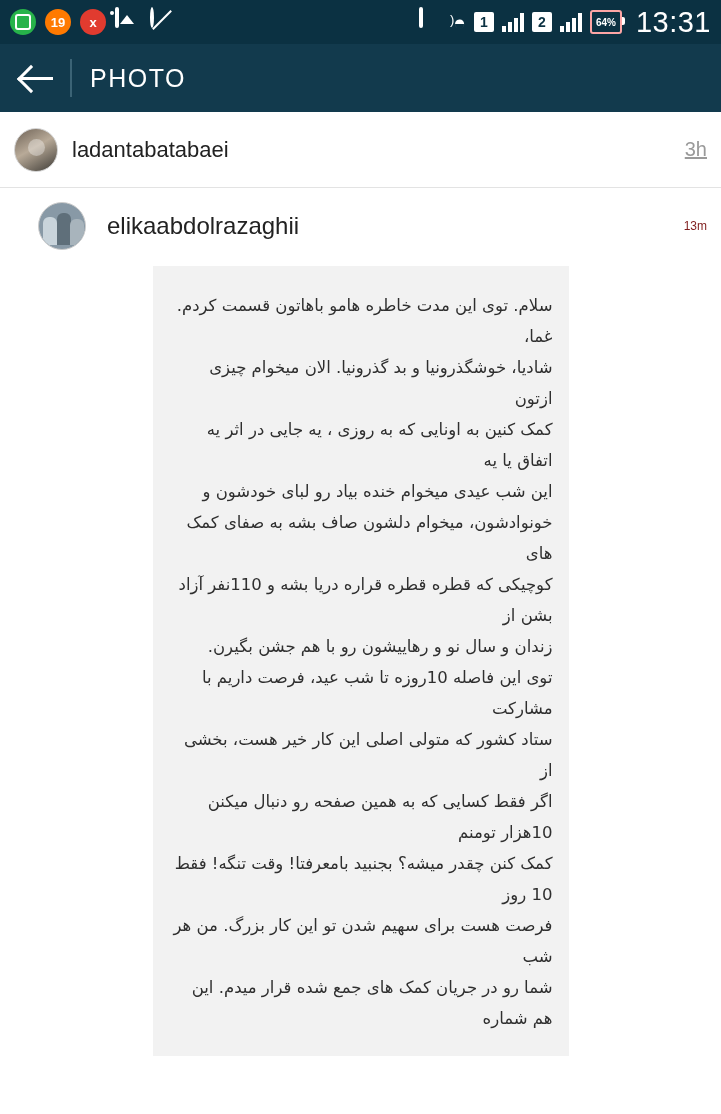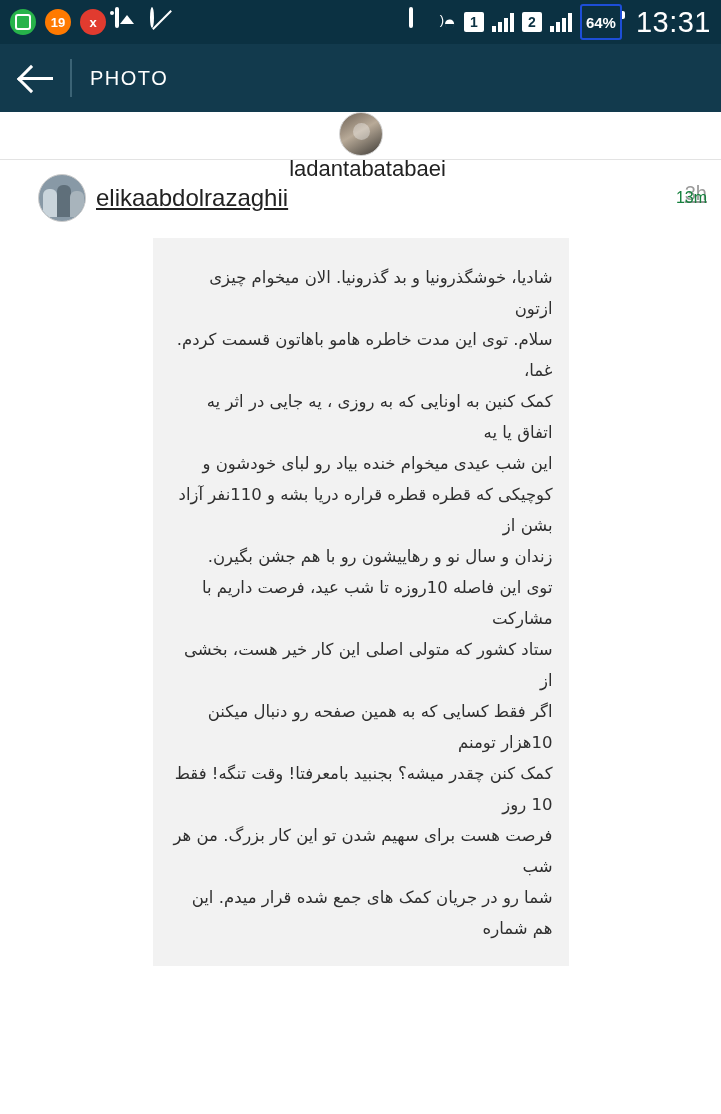--- a/index.html
+++ b/index.html
@@ -59,46 +59,45 @@
   }
 
   .bars { display:flex; align-items:flex-end; gap:2px; height:20px; }
   .bars i { display:block; width:4px; background:#fff; }
   .bars i:nth-child(1){ height:6px; }
   .bars i:nth-child(2){ height:10px; }
   .bars i:nth-child(3){ height:14px; }
   .bars i:nth-child(4){ height:19px; }
 
   .battery {
-    border: 2px solid #1d4ed8; border-radius:3px; height:36px; padding:0 4px;
-    display:flex; align-items:center; font-size:15px; font-weight:bold; color:#fff; position:relative;
+    border: 2px solid #fca5a5; border-radius:3px; height:24px; padding:0 4px;
+    display:flex; align-items:center; font-size:10px; font-weight:bold; color:#fff; position:relative;
   }
   .battery:after { content:""; position:absolute; right:-5px; top:5px; width:3px; height:8px; background:#fff; border-radius:0 2px 2px 0;}
   .clock { font-size: 29px; font-weight: 500; margin-left: 6px; letter-spacing: .5px;}
 
   
   .actionbar {
     height: 68px; background:#123a4d; display:flex; align-items:center; padding: 0 18px; color:#fff;
   }
   .backarrow { width:40px; height:40px; position:relative; }
   .backarrow:before{
     content:""; position:absolute; left:3px; top:19px; width:32px; height:3px; background:#fff;
   }
   .backarrow:after{
     content:""; position:absolute; left:3px; top:11px; width:17px; height:17px;
     border-left:3px solid #fff; border-bottom:3px solid #fff; transform: rotate(45deg);
   }
   .divider-v { width:2px; height:38px; background:#3b6375; margin: 0 18px 0 12px; }
-  .ab-title { font-size: 20px; letter-spacing: 1.5px; font-weight: 500; }
+  .ab-title { font-size: 25px; letter-spacing: 1.5px; font-weight: 500; }
 
   
   .owner-row {
-    height: 48px; display:flex; align-items:center; padding: 0 14px; background:#fff;
+    height: 76px; display:flex; align-items:center; padding: 0 14px; background:#fff;
     border-bottom: 1px solid #e3e3e3;
-    flex-direction: column;
   }
   .avatar-sm {
     width: 44px; height: 44px; border-radius:50%; overflow:hidden; flex: none;
     background: linear-gradient(150deg,#6e6256 0%, #b8aa98 45%, #3d3a35 100%);
     border: 1px solid #d2d2d2;
     position: relative;
   }
   .avatar-sm:after{
     content:""; position:absolute; left:13px; top:10px; width:17px; height:17px; border-radius:50%;
     background: rgba(255,255,255,.35);
@@ -109,22 +108,22 @@
   
   .post-block { padding: 14px 0 0 0; }
   .commenter-row { display:flex; align-items:center; padding: 0 14px 0 38px; }
   .avatar-md {
     width: 48px; height:48px; border-radius:50%; overflow:hidden; flex:none;
     background:#8899a6; border:1px solid #ccc; position:relative;
   }
   .avatar-md .ph1{position:absolute; left:4px; top:14px; width:14px;height:28px;background:#c9d4db;border-radius:6px 6px 0 0;}
   .avatar-md .ph2{position:absolute; left:18px; top:10px; width:14px;height:32px;background:#5f6f7a;border-radius:6px 6px 0 0;}
   .avatar-md .ph3{position:absolute; left:31px; top:16px; width:14px;height:26px;background:#a8b4bc;border-radius:6px 6px 0 0;}
-  .commenter-name { font-size: 24px; color:#222; margin-left: 10px; font-weight:500;text-decoration:underline;}
-  .commenter-time { margin-left:auto; font-size: 16px; color:#15803d; }
+  .commenter-name { font-size: 24px; color:#222; margin-left: 21px; font-weight:500;}
+  .commenter-time { margin-left:auto; font-size: 12px; color:#7f1d1d; }
 
   
   .photo-wrap { width: 721px; background:#fff; padding: 16px 0 0 0; display:flex; justify-content:center;}
   .photo {
     width: 416px; background:#f2f2f2; padding: 24px 16px 22px 16px;
     color:#2f2f2f; direction: rtl; text-align: right;
     font-size: 16.5px; line-height: 31px;
     font-family: "DejaVu Sans", sans-serif;
   }
   .photo p { margin: 0; }
@@ -202,24 +201,25 @@
         <span class="ph1"></span>
           <span class="ph2"></span>
           <span class="ph3"></span>
       </span>
       <span class="commenter-name">elikaabdolrazaghii</span>
       <span class="commenter-time">13m</span>
     </div>
 
     <div class="photo-wrap">
       <div class="photo">
+        <p>سلام. توی این مدت خاطره هامو باهاتون قسمت کردم. غما،</p>
         <p>شادیا، خوشگذرونیا و بد گذرونیا. الان میخوام چیزی ازتون</p>
-        <p>سلام. توی این مدت خاطره هامو باهاتون قسمت کردم. غما،</p>
         <p>کمک کنین به اونایی که به روزی ، یه جایی در اثر یه اتفاق یا یه</p>
         <p>این شب عیدی میخوام خنده بیاد رو لبای خودشون و</p>
+        <p>خونوادشون، میخوام دلشون صاف بشه به صفای کمک های</p>
         <p>کوچیکی که قطره قطره قراره دریا بشه و 110نفر آزاد بشن از</p>
         <p>زندان و سال نو و رهاییشون رو با هم جشن بگیرن.</p>
         <p>توی این فاصله 10روزه تا شب عید، فرصت داریم با مشارکت</p>
         <p>ستاد کشور که متولی اصلی این کار خیر هست، بخشی از</p>
         <p>اگر فقط کسایی که به همین صفحه رو دنبال میکنن 10هزار تومنم</p>
         <p>کمک کنن چقدر میشه؟ بجنبید بامعرفتا! وقت تنگه! فقط 10 روز</p>
         <p>فرصت هست برای سهیم شدن تو این کار بزرگ. من هر شب</p>
         <p>شما رو در جریان کمک های جمع شده قرار میدم. این هم شماره</p>
 
       </div>

